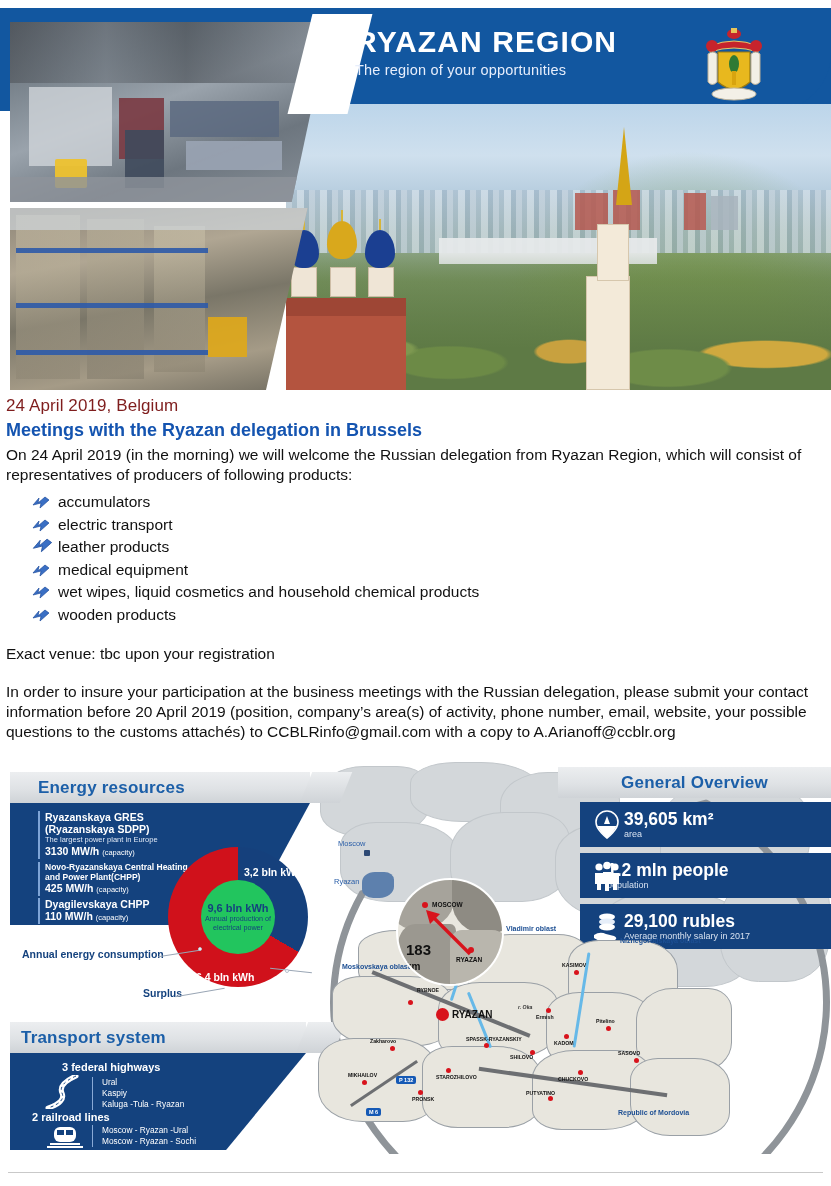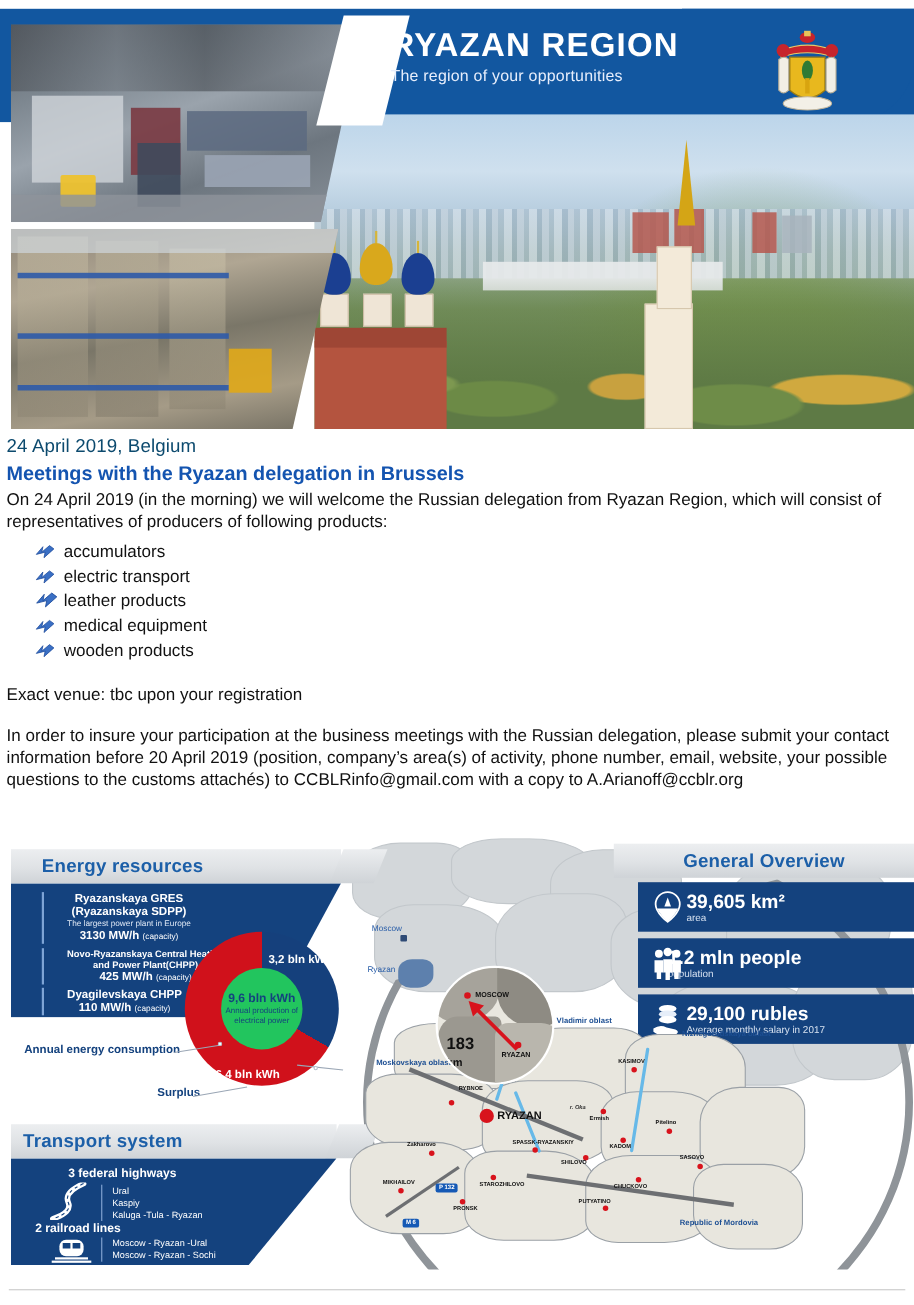--- a/index.html
+++ b/index.html
@@ -90,21 +90,21 @@
   .fx-bar { position:absolute; opacity:.55; }
 
   .hero-white-wedge {
     position:absolute; left:300px; top:14px; width:60px; height:100px;
     background:#ffffff; transform: skewX(-14deg); z-index:6;
   }
 
   
   .body-wrap { position:absolute; left:0; top:392px; width:831px; }
   .kicker {
-    color:#0c4a6e; font-size:17px; padding:4px 6px 0 6px; letter-spacing:.1px;
+    color:#7f1d1d; font-size:17px; padding:4px 6px 0 6px; letter-spacing:.1px;
   }
   .headline {
     color:#1454b0; font-size:18px; font-weight:bold; padding:4px 6px 2px 6px;
   }
   .para {
     color:#111; font-size:15.5px; line-height:20px; padding:2px 6px 0 6px;
   }
   ul.prods { list-style:none; margin:6px 0 0 0; padding:0 0 0 32px; }
   ul.prods li {
     position:relative; font-size:15.5px; line-height:21.5px; color:#111;
@@ -146,21 +146,21 @@
   #energy-head { left:10px; top:10px; width:300px; padding-left:28px; }
   #energy-head::after {
     content:""; position:absolute; right:-36px; top:0; width:40px; height:31px;
     background: linear-gradient(180deg,#eceef0,#cfd3d7);
     transform: skewX(-22deg);
   }
   #energy-body {
     left:10px; top:41px; width:300px; height:122px;
     clip-path: polygon(0 0, 100% 0, 78% 100%, 0 100%);
   }
-  .plant { position:absolute; padding-left:21px; border-left:2px solid #7ea4d6;text-align:center; }
+  .plant { position:absolute; padding-left:5px; border-left:2px solid #7ea4d6; }
   .plant .nm { font-size:10.5px; font-weight:bold; line-height:12px; }
   .plant .sm { font-size:7.5px; line-height:10px; color:#dfe8f5; }
   .plant .cap { font-size:10.5px; font-weight:bold; line-height:13px; }
   .plant .cap i { font-size:7.5px; font-style:normal; font-weight:normal; }
 
   
   .donut { position:absolute; left:168px; top:85px; width:140px; height:140px; }
   .donut-ring {
     position:absolute; inset:0; border-radius:50%;
     background: conic-gradient(from 0deg, #15407c 0deg 120deg, #d0111b 120deg 360deg);
@@ -349,20 +349,28 @@
           </svg>
       </span>
       <span>medical equipment</span>
     </li>
     <li>
       <span class="bullet-icon">
         <svg viewBox="0 0 18 14" width="18" height="14">
             <path d="M1 9 L7 2 L6 7 L13 1 L17 4 L8 12 L9 7 Z" fill="#3a6fc4" stroke="#1e4c9c" stroke-width=".7"></path>
           </svg>
       </span>
+      <span>wet wipes, liquid cosmetics and household chemical products</span>
+    </li>
+    <li>
+      <span class="bullet-icon">
+        <svg viewBox="0 0 18 14" width="18" height="14">
+            <path d="M1 9 L7 2 L6 7 L13 1 L17 4 L8 12 L9 7 Z" fill="#3a6fc4" stroke="#1e4c9c" stroke-width=".7"></path>
+          </svg>
+      </span>
       <span>wooden products</span>
     </li>
   </ul>
 
   <div class="spacer-line"></div>
   <div class="para">Exact venue: tbc upon your registration</div>
   <div class="spacer-line"></div>
   <div class="para">In order to insure your participation at the business meetings with the Russian delegation, please submit your contact information before 20 April 2019 (position, company’s area(s) of activity, phone number, email, website, your possible questions to the customs attachés) to CCBLRinfo@gmail.com with a copy to A.Arianoff@ccblr.org</div>
 </div>
 

